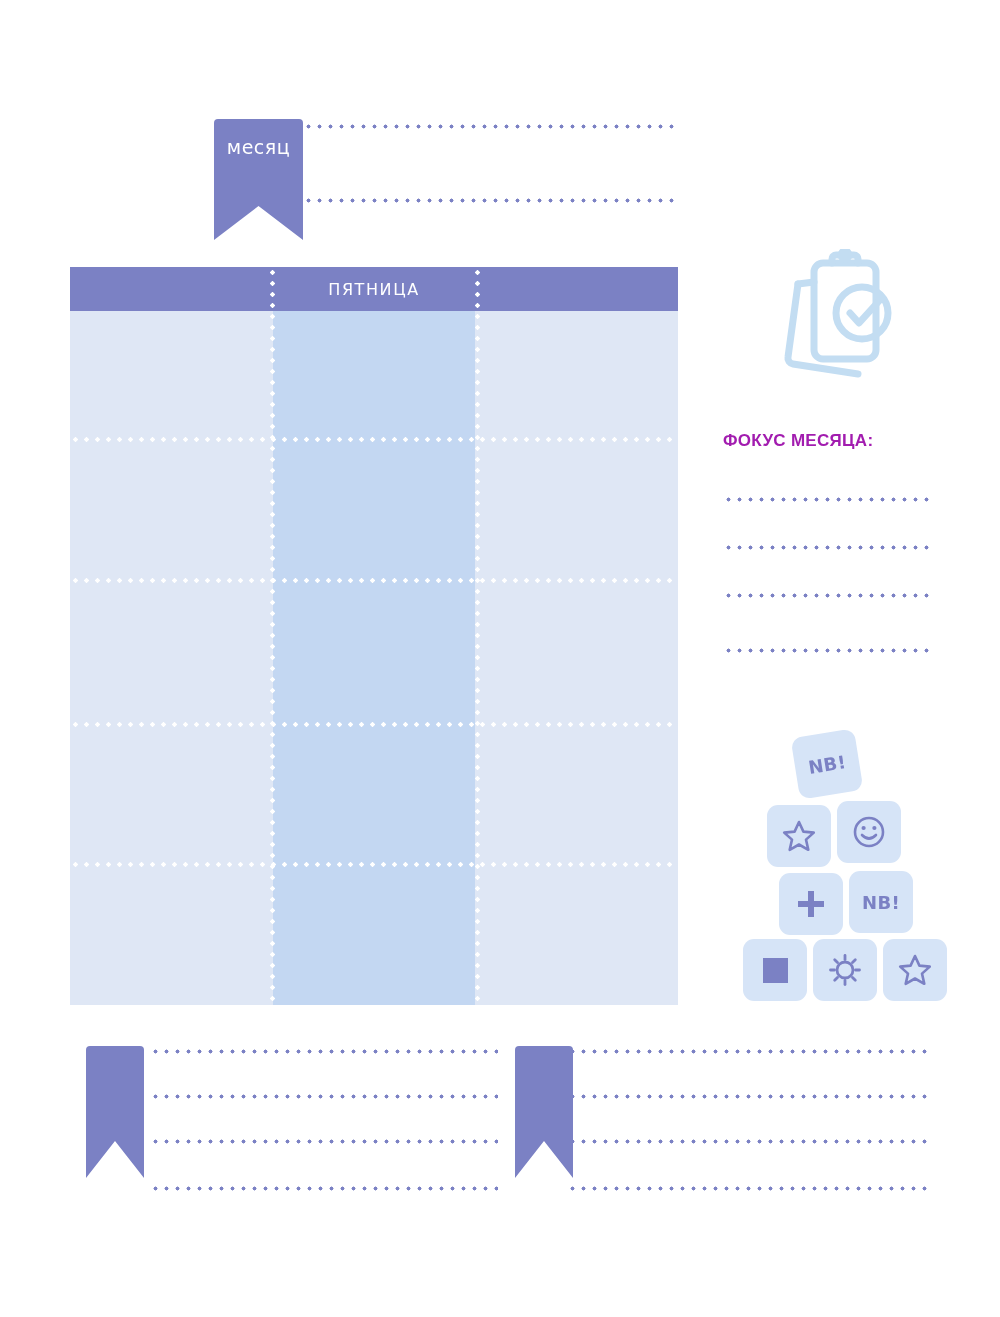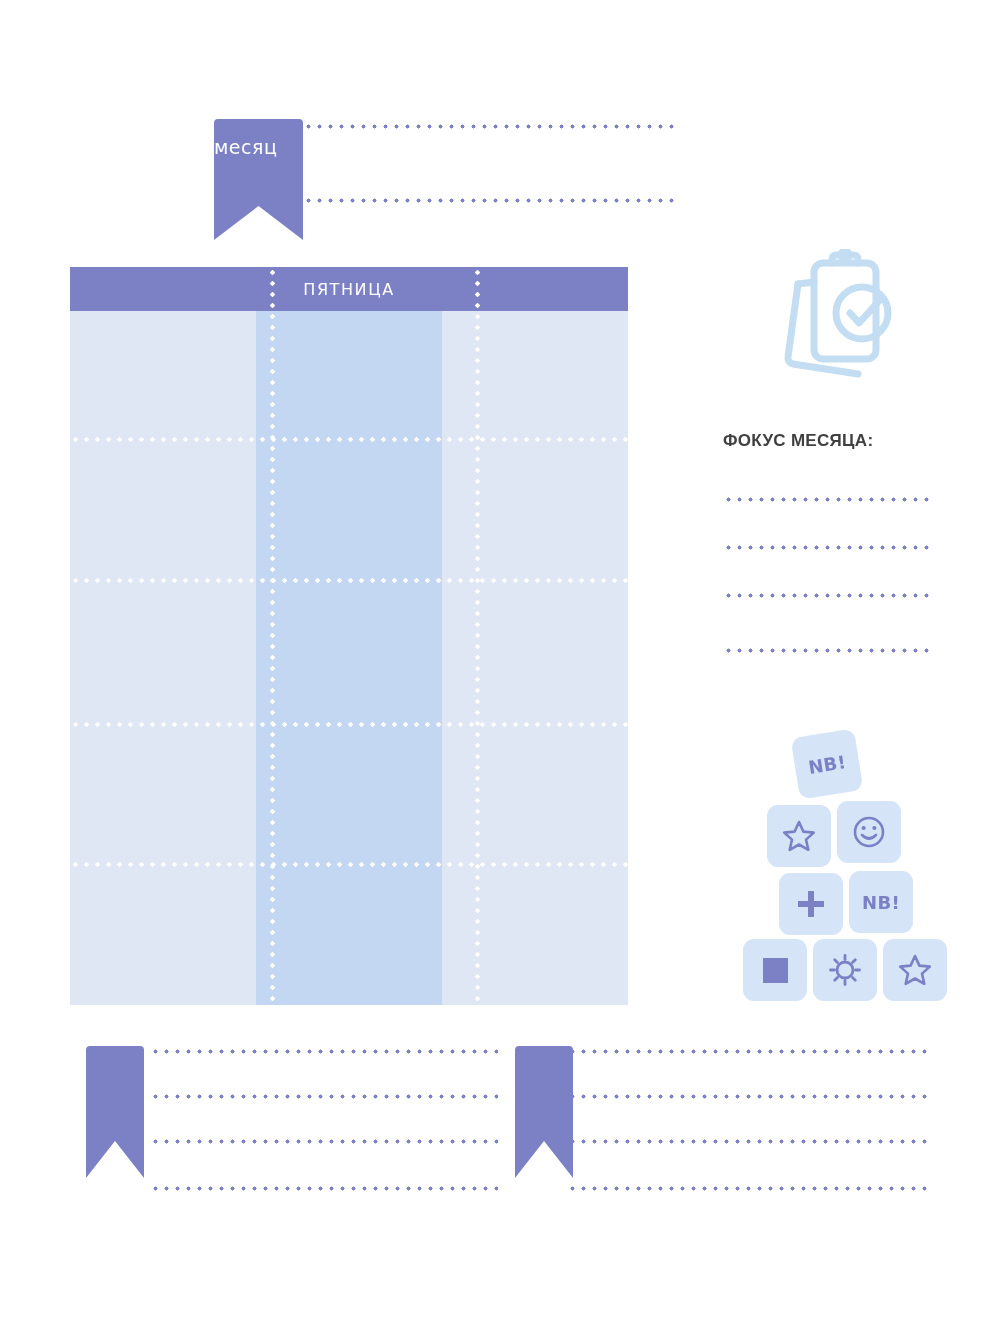--- a/index.html
+++ b/index.html
@@ -37,20 +37,21 @@
     background: #7b81c4;
     border-top-left-radius: 4px;
     border-top-right-radius: 4px;
     -webkit-clip-path: polygon(0 0, 100% 0, 100% 100%, 50% 72%, 0 100%);
     clip-path: polygon(0 0, 100% 0, 100% 100%, 50% 72%, 0 100%);
   }
   .ribbon-label {
     position: absolute;
     left: 0;
     right: 0;
+    text-align: center;
     color: #ffffff;
     font-family: "DejaVu Sans", sans-serif;
     letter-spacing: 0.5px;
   }
 
   
   #month-ribbon {
     left: 214px;
     top: 119px;
     width: 89px;
@@ -61,21 +62,21 @@
     font-size: 19px;
   }
   #month-line-1 { left: 303px; top: 124px;  width: 375px; }
   #month-line-2 { left: 303px; top: 198px;  width: 375px; }
 
   
   #week-table {
     position: absolute;
     left: 70px;
     top: 267px;
-    width: 558px;
+    width: 608px;
     height: 738px;
   }
   .table-head {
     position: absolute;
     left: 0;
     top: 0;
     width: 100%;
     height: 44px;
     background: #7b81c4;
     display: flex;
@@ -136,21 +137,21 @@
     height: 140px;
   }
   #focus-title {
     position: absolute;
     left: 723px;
     top: 431px;
     font-family: "Liberation Sans", sans-serif;
     font-size: 17px;
     font-weight: bold;
     letter-spacing: 0.3px;
-    color: #404040;
+    color: #a21caf;
   }
   .focus-line { left: 723px; width: 210px; }
 
   
   #sticker-cluster {
     position: absolute;
     left: 735px;
     top: 725px;
     width: 215px;
     height: 280px;

